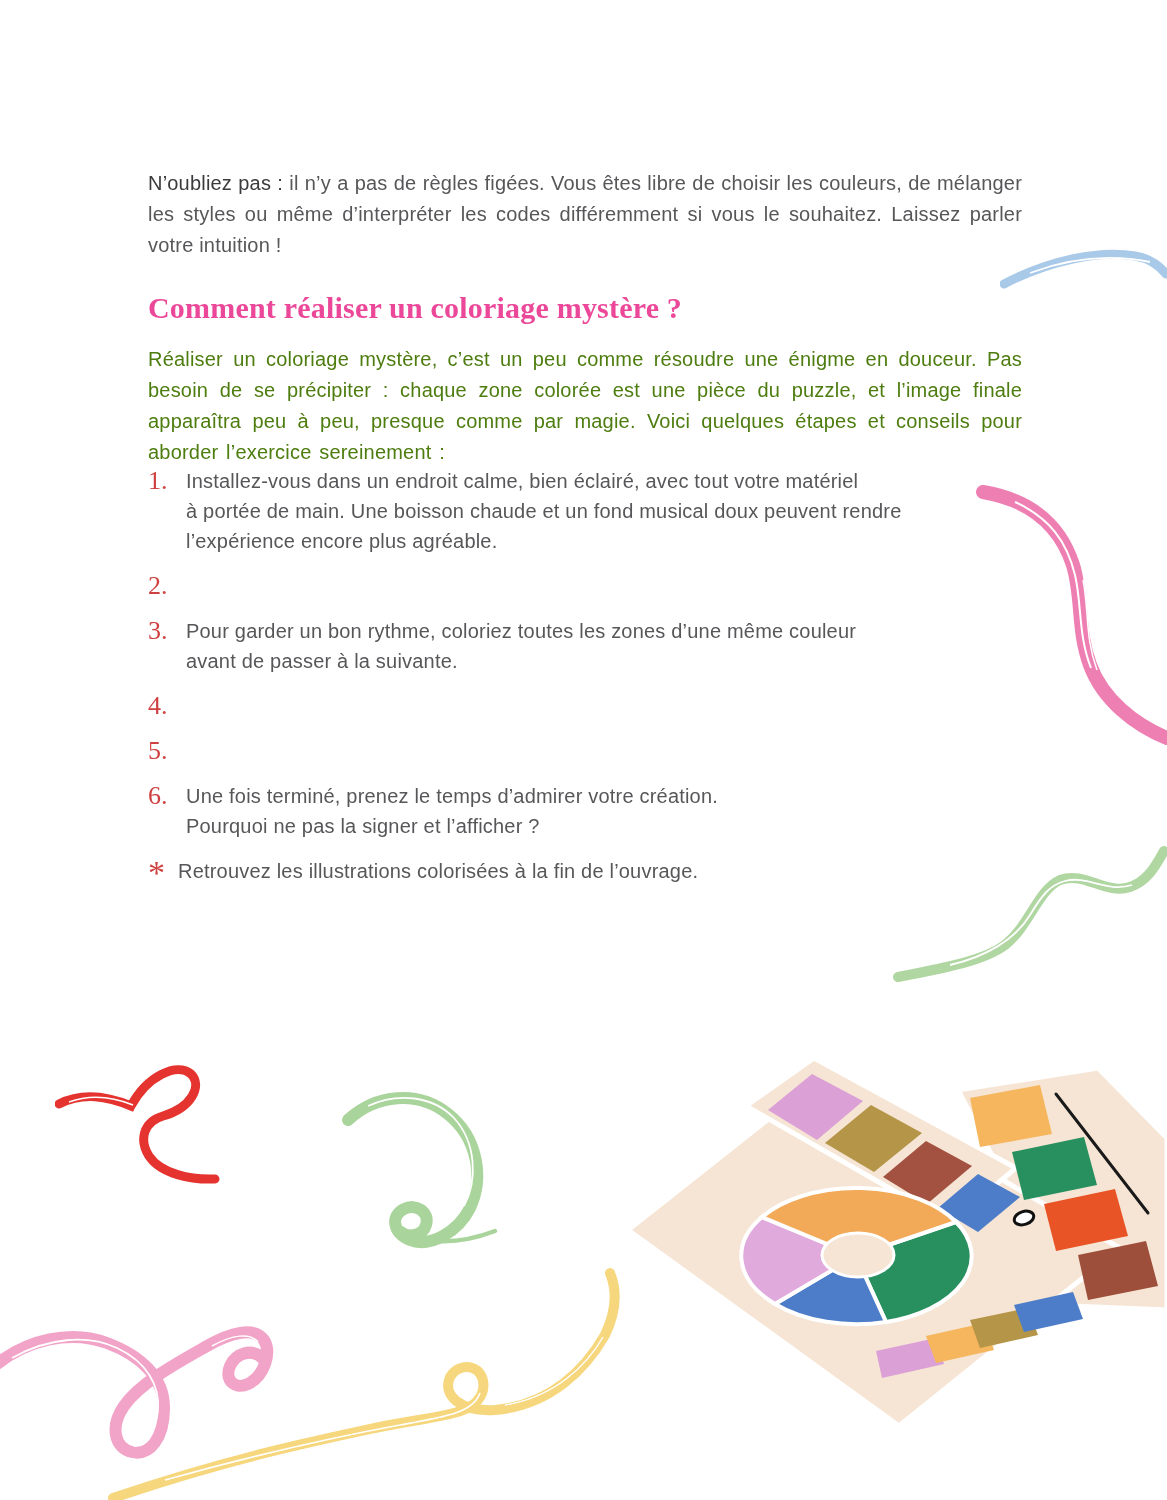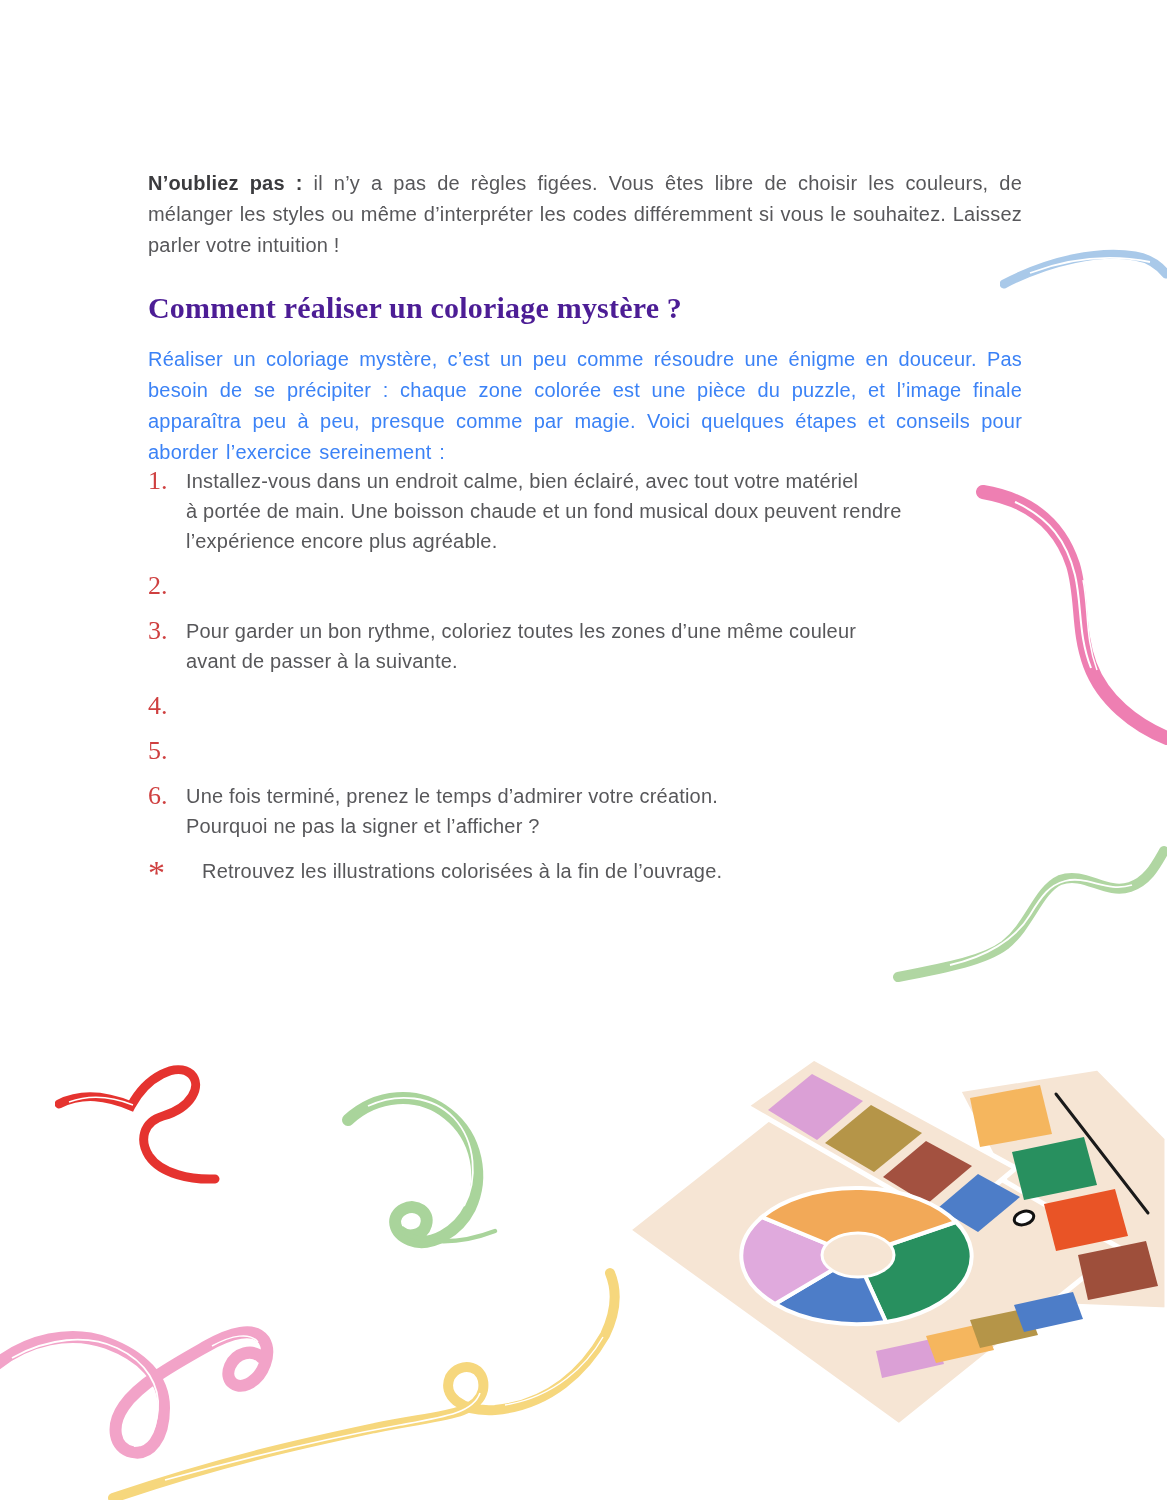--- a/index.html
+++ b/index.html
@@ -3,40 +3,40 @@
 <meta charset="utf-8">
 <style>
   * { margin:0; padding:0; box-sizing:border-box; }
   html,body { width:1167px; height:1500px; background:#ffffff; overflow:hidden;
     font-family:"Liberation Sans", sans-serif; }
   .page { position:relative; width:1167px; height:1500px; background:#ffffff; }
 
   
   .note { position:absolute; left:148px; top:168px; width:874px;
     font-size:20px; line-height:31px; color:#57575a; text-align:justify; letter-spacing:.2px; }
-  .note b { color:#3b3b3e; font-weight:bold;margin-top:10px; }
+  .note b { color:#3b3b3e; font-weight:normal;margin-top:10px; }
 
   .section-title { position:absolute; left:148px; top:291px; width:874px;
     font-family:"Liberation Serif", serif; font-weight:600;
-    font-size:30px; line-height:34px; color:#4c1d95; letter-spacing:.2px; }
+    font-size:30px; line-height:34px; color:#ec4899; letter-spacing:.2px; }
 
   .section-intro { position:absolute; left:148px; top:344px; width:874px;
-    font-size:20px; line-height:31px; color:#3b82f6; text-align:justify;
+    font-size:20px; line-height:31px; color:#4d7c0f; text-align:justify;
     word-spacing:2px; letter-spacing:.2px; }
 
   .steps { position:absolute; left:148px; top:466px; width:850px; }
   .step { display:flex; align-items:flex-start; margin-bottom:15px; }
   .step-number { flex:0 0 30px; font-family:"Liberation Serif", serif;
     font-size:26px; line-height:30px; color:#cf4040; font-weight:500; }
   .step-text { font-size:20px; line-height:30px; color:#57575a;
     white-space:pre-line; letter-spacing:.2px;margin-left:8px; }
   .footnote { display:flex; align-items:flex-start; margin-top:10px; }
   .footnote-marker { flex:0 0 30px; font-family:"Liberation Serif", serif;
     font-size:34px; line-height:34px; color:#cf4040; }
-  .footnote-text { font-size:20px; line-height:30px; color:#57575a; letter-spacing:.2px;margin-left:24px; }
+  .footnote-text { font-size:20px; line-height:30px; color:#57575a; letter-spacing:.2px; }
 
   
   .deco { position:absolute; pointer-events:none; }
   .deco svg { display:block; width:100%; height:100%; }
 </style>
 </head>
 <body>
 
 <div class="page">
 

